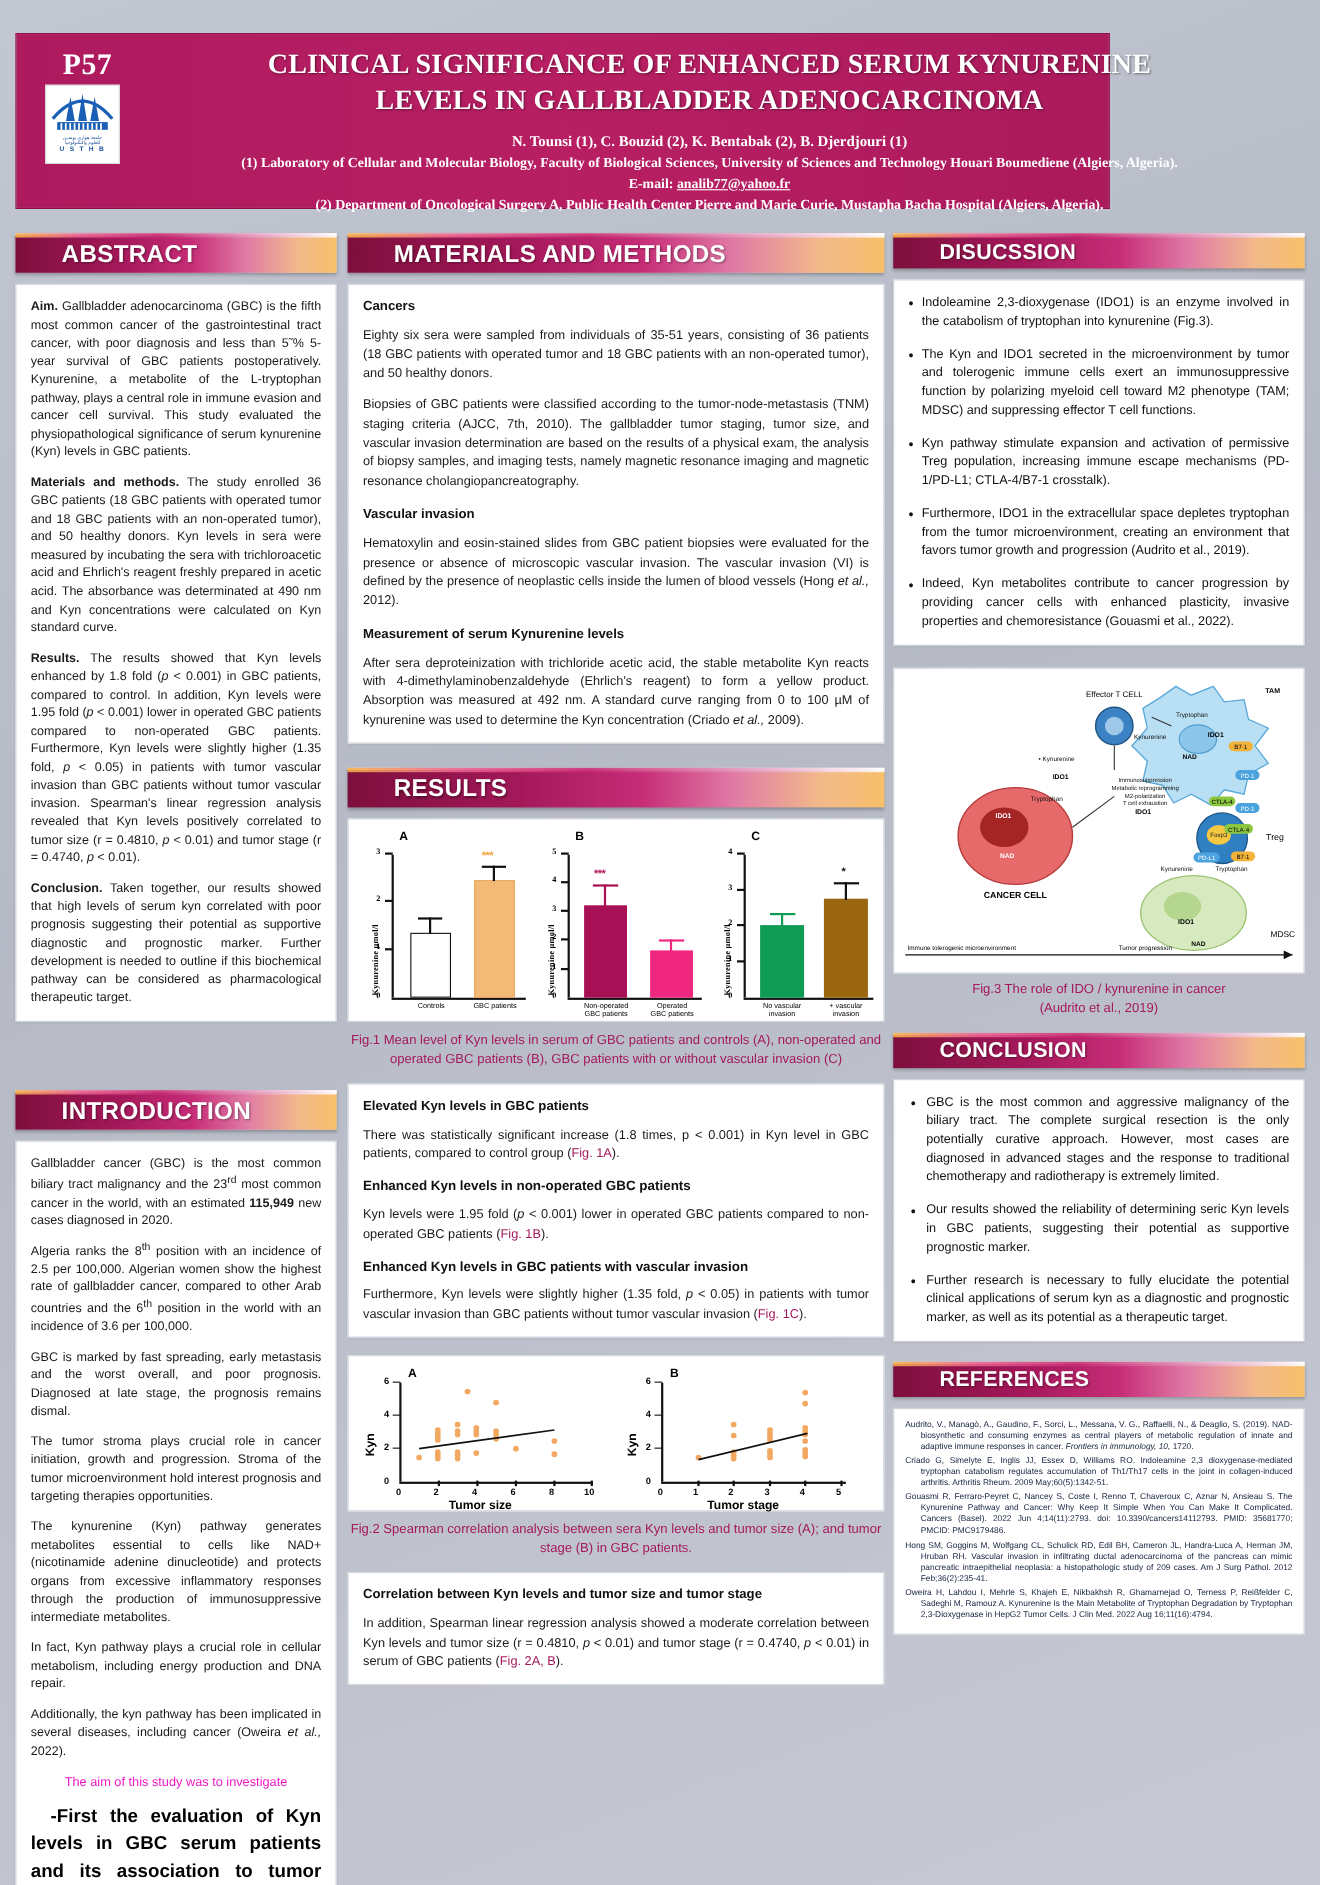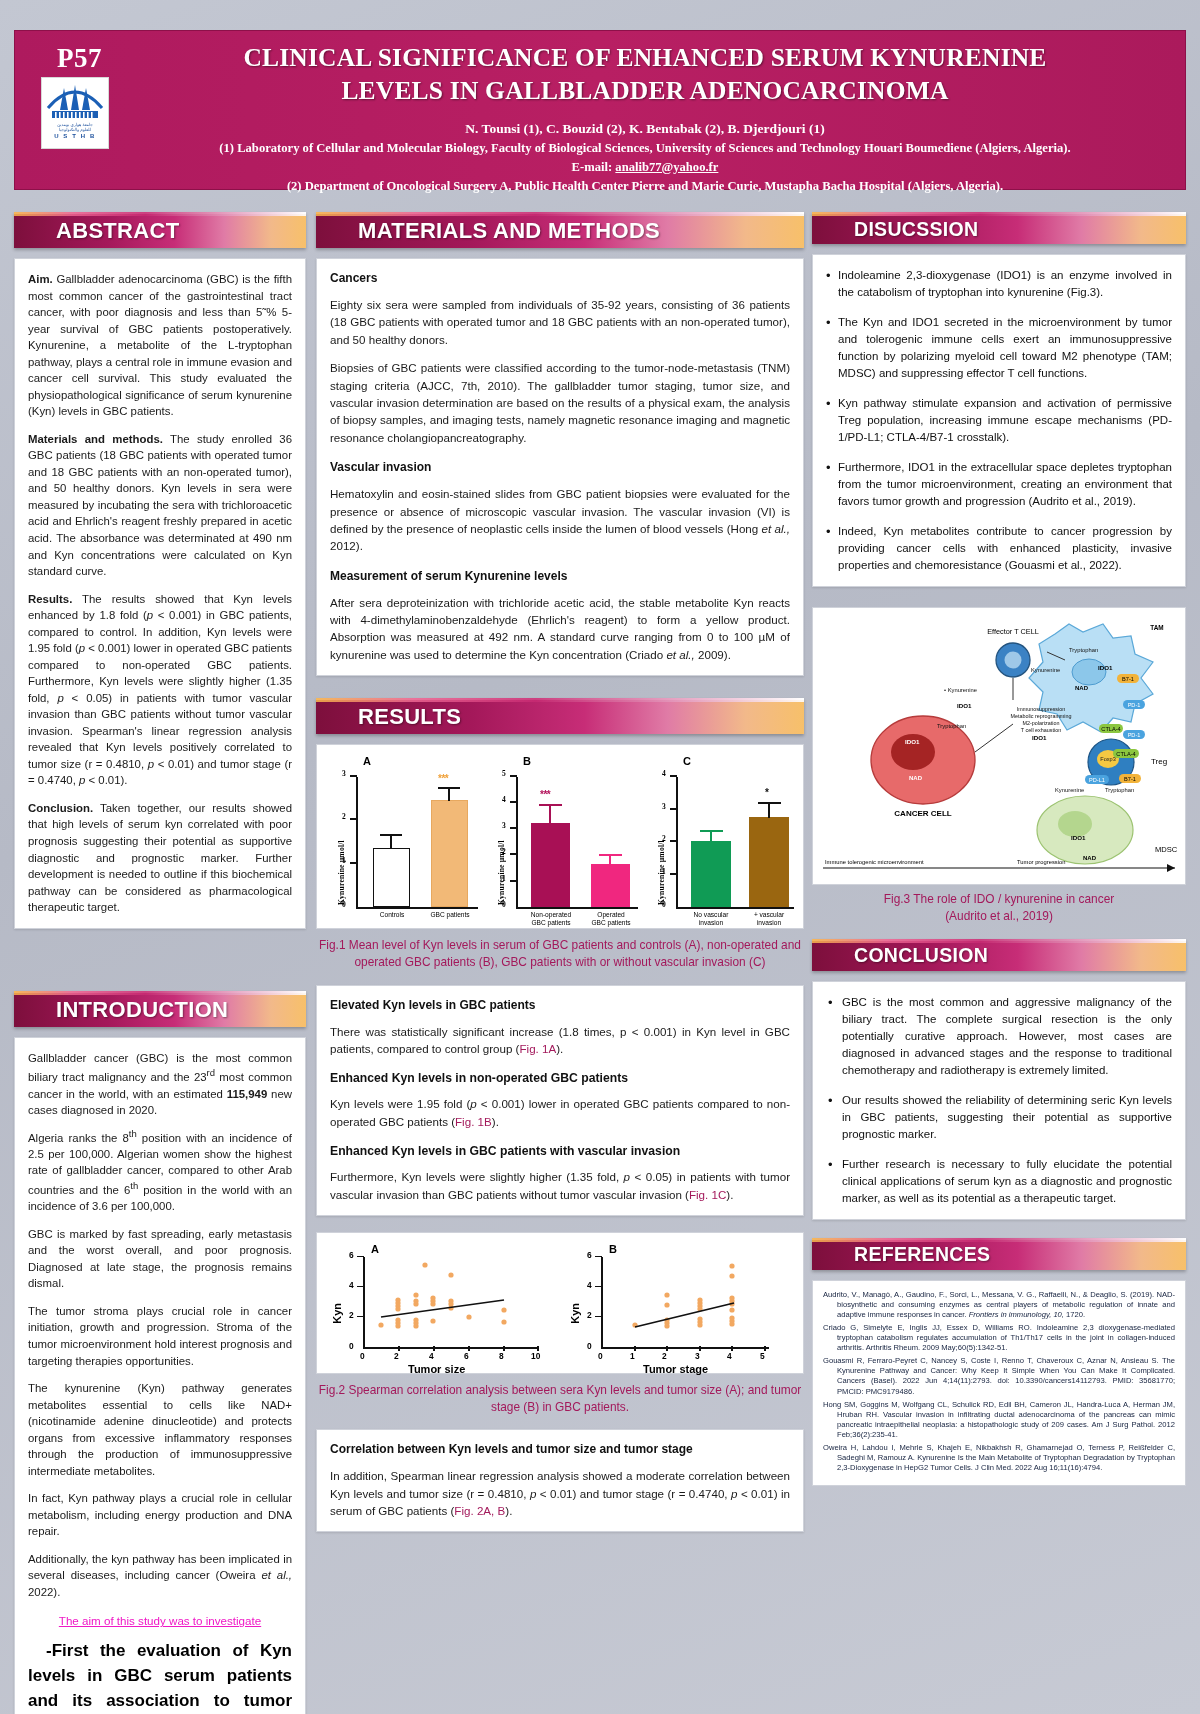--- a/index.html
+++ b/index.html
@@ -7,21 +7,21 @@
     width: 1200px; height: 1714px;
     font-family: "Liberation Sans", sans-serif;
     background: #b9bdc9;
     overflow: hidden;
   }
   .poster { position: relative; width: 1200px; height: 1714px;
     background: linear-gradient(160deg,#c3c7d2 0%,#b6bac6 40%,#c7cad4 100%); }
 
   
   .header {
-    position: absolute; left: 14px; top: 30px; width: 1172px; height: 160px;
+    position: absolute; left: 14px; top: 30px; width: 995px; height: 160px;
     background: #b01d5f;
     background: linear-gradient(90deg,#ae1a5e 0%,#b81f63 50%,#ab1a5c 100%);
     border: 1px solid #8d1049;
   }
   .badge-id {
     position: absolute; left: 42px; top: 12px;
     color:#fff; font-weight: bold; font-size: 27px; letter-spacing: .5px;
     font-family:"Liberation Serif", serif;
   }
   .logo {
@@ -80,21 +80,21 @@
   }
   .card p { font-size: 11.4px; line-height: 1.45; color:#1a1a1a; text-align: justify; margin-bottom: 11px; }
   .card p:last-child { margin-bottom: 0; }
   .card p.tight { margin-bottom: 8px; }
   b, strong { font-weight: bold; }
   i, em { font-style: italic; }
   .mid-card p { font-size: 11.6px; line-height:1.5; }
   .sub-h { font-size: 12px; font-weight: bold; margin: 0 0 11px 0; color:#111; }
   .sub-h2 { font-size: 12.2px; font-weight: bold; margin: 14px 0 10px 0; color:#111; }
   .figref { color:#a3195b; }
-  .aim-line { color:#ef18c6; font-size: 11.6px; text-align:center; margin:14px 0 12px 0;text-decoration:underline; }
+  .aim-line { color:#ef18c6; font-size: 11.6px; text-align:center; margin:14px 0 12px 0; }
   .aim-item { font-size:17px; line-height:1.45; text-align: justify; text-indent: 18px; margin-bottom: 11px;}
   .cap {
     color:#a3195b; font-size: 11.9px; line-height:1.4; text-align:center;
     margin: 8px 0 14px 0;
   }
   .cap-c { text-align:center; }
   ul.bul { list-style:none; }
   ul.bul li {
     font-size:11.5px; line-height:1.48; text-align: justify; color:#111;
     padding-left: 16px; position: relative; margin-bottom: 13px;
@@ -230,21 +230,21 @@
   </div>
 
   <div class="col col-mid">
 
     <div class="bar">
       <span>MATERIALS AND METHODS</span>
     </div>
 
     <div class="card mid-card">
       <div class="sub-h">Cancers</div>
-      <p>Eighty six sera were sampled from individuals of 35-92 years, consisting of 36 patients (18 GBC patients with operated tumor and 18 GBC patients with an non-operated tumor), and 50 healthy donors.</p>
+      <p>Eighty six sera were sampled from individuals of 35-51 years, consisting of 36 patients (18 GBC patients with operated tumor and 18 GBC patients with an non-operated tumor), and 50 healthy donors.</p>
       <p>Biopsies of GBC patients were classified according to the tumor-node-metastasis (TNM) staging criteria (AJCC, 7th, 2010). The gallbladder tumor staging, tumor size, and vascular invasion determination are based on the results of a physical exam, the analysis of biopsy samples, and imaging tests, namely magnetic resonance imaging and magnetic resonance cholangiopancreatography.</p>
       <div class="sub-h" style="margin-top:14px">Vascular invasion</div>
       <p>
         <span>Hematoxylin and eosin-stained slides from GBC patient biopsies were evaluated for the presence or absence of microscopic vascular invasion. The vascular invasion (VI) is defined by the presence of neoplastic cells inside the lumen of blood vessels (Hong </span><i>et al.,</i><span> 2012).</span>
       </p>
       <div class="sub-h" style="margin-top:14px">Measurement of serum Kynurenine levels</div>
       <p>
         <span>After sera deproteinization with trichloride acetic acid, the stable metabolite Kyn reacts with 4-dimethylaminobenzaldehyde (Ehrlich's reagent) to form a yellow product. Absorption was measured at 492 nm. A standard curve ranging from 0 to 100 µM of kynurenine was used to determine the Kyn concentration (Criado </span><i>et al.,</i><span> 2009).</span>
       </p>
     </div>

